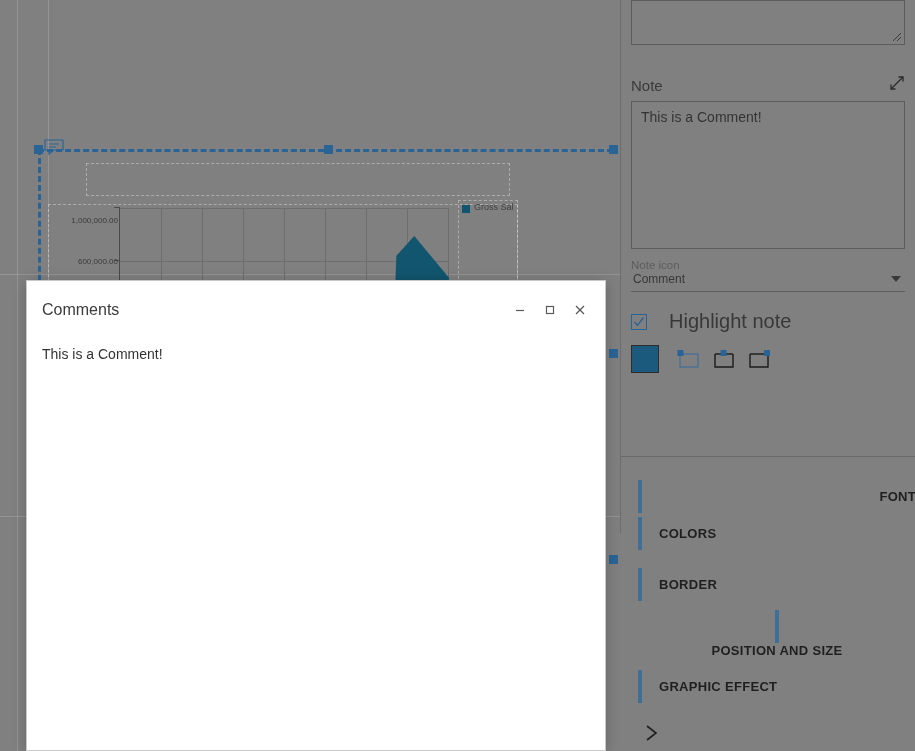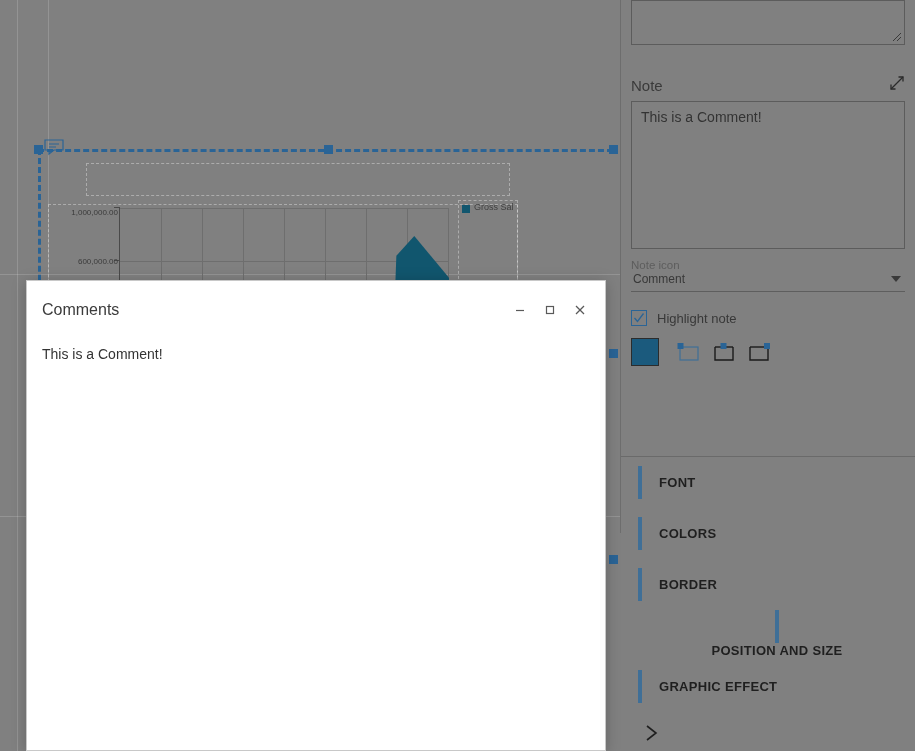--- a/index.html
+++ b/index.html
@@ -187,21 +187,21 @@
 
   #highlight-row {
     display: flex; align-items: center; gap: 10px;
     margin: 18px 10px 0 10px;
   }
   .checkbox {
     width: 16px; height: 16px;
     border: 1px solid #2a6496;
     display: flex; align-items: center; justify-content: center;
   }
-  #highlight-label { font-size: 13px; color: #383838; }
+  #highlight-label { font-size: 20px; color: #383838; margin-left: 12px; }
 
   #highlight-styles {
     display: flex; align-items: center; gap: 5px;
     margin: 12px 10px 0 10px;
   }
   #color-swatch {
     width: 28px; height: 28px;
     background: #1b5a7d;
     border: 1px solid #2c2c2c;
     margin-right: 10px;
@@ -245,21 +245,21 @@
     <div class="grid-h" style="top:516px;"></div>
 
     <div class="chart-title-box"></div>
     <div class="chart-plot-box"></div>
 
     <div class="axis-line-y"></div>
     <div class="tick" style="top:207px;"></div>
     <div class="tick" style="top:260px;"></div>
     <div class="tick" style="top:313px;"></div>
     <div class="y-axis-labels">
-      <div class="axis-label" style="top:4px;">1,000,000.00</div>
+      <div class="axis-label" style="top:12px;">1,000,000.00</div>
       <div class="axis-label" style="top:53px;">600,000.00</div>
       <div class="axis-label" style="top:106px;">800,000.00</div>
     </div>
 
     <div class="plot-grid-h" style="top:208px;"></div>
     <div class="plot-grid-h" style="top:261px;"></div>
     <div class="plot-grid-h" style="top:314px;"></div>
     <div class="plot-grid-v" style="left:161px; height:351px;"></div>
     <div class="plot-grid-v" style="left:202px; height:351px;"></div>
     <div class="plot-grid-v" style="left:243px; height:351px;"></div>
@@ -384,21 +384,21 @@
         <svg width="30" height="26" viewBox="0 0 30 26">
           <polyline points="6,8 6,21 24,21 24,8" fill="none" stroke="#1a1a1a" stroke-width="1.4"></polyline>
           <line x1="6" y1="8" x2="24" y2="8" stroke="#1a1a1a" stroke-width="1.4"></line>
           <rect x="20" y="4" width="6" height="6" fill="#2a6496"></rect>
         </svg>
       </div>
     </div>
 
     <div id="section-divider"></div>
 
-    <div class="sb-section" style="top:457px;">
+    <div class="sb-section" style="top:471px;justify-content:space-between;">
       <span class="accent"></span>
       <span class="sec-title">FONT</span>
     </div>
     <div class="sb-section" style="top:508px;">
       <span class="accent"></span>
       <span class="sec-title">COLORS</span>
     </div>
     <div class="sb-section" style="top:559px;">
       <span class="accent"></span>
       <span class="sec-title">BORDER</span>

